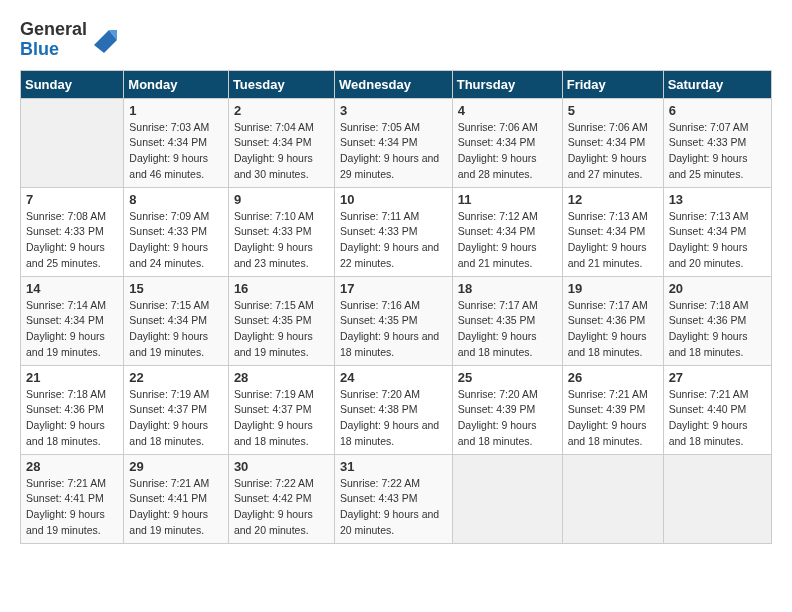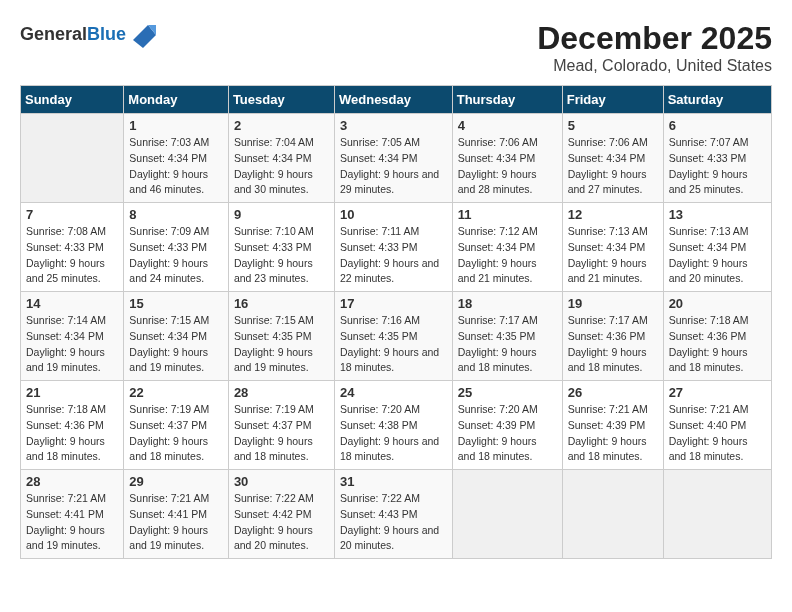--- a/index.html
+++ b/index.html
@@ -15,21 +15,21 @@
       justify-content: space-between;
       align-items: flex-start;
       margin-bottom: 10px;
     }
     .logo {
       display: flex;
       align-items: center;
     }
     .logo-text {
       display: flex;
-      flex-direction: row;
+      flex-direction: column;
       font-size: 18px;
       font-weight: bold;
       line-height: 1.1;
     }
     .logo-text .general { color: #333; }
     .logo-text .blue { color: #1a6eb5; }
     .logo-icon {
       width: 30px;
       height: 30px;
       margin-left: 2px;
@@ -95,24 +95,20 @@
   <div class="logo">
     <div class="logo-text">
       <span class="general">General</span>
       <span class="blue">Blue</span>
     </div>
     <svg class="logo-icon" viewBox="0 0 30 30">
       <polygon points="5,20 20,5 28,15 15,28" fill="#2a6db5"></polygon>
       <polygon points="20,5 28,5 28,15" fill="#5599dd"></polygon>
     </svg>
   </div>
-  <div class="title-block">
-    <h1>December 2025</h1>
-    <h2>Mead, Colorado, United States</h2>
-  </div>
 </div>
 
 <table>
   <thead>
     <tr>
     <th>Sunday</th>
         <th>Monday</th>
         <th>Tuesday</th>
         <th>Wednesday</th>
         <th>Thursday</th>

